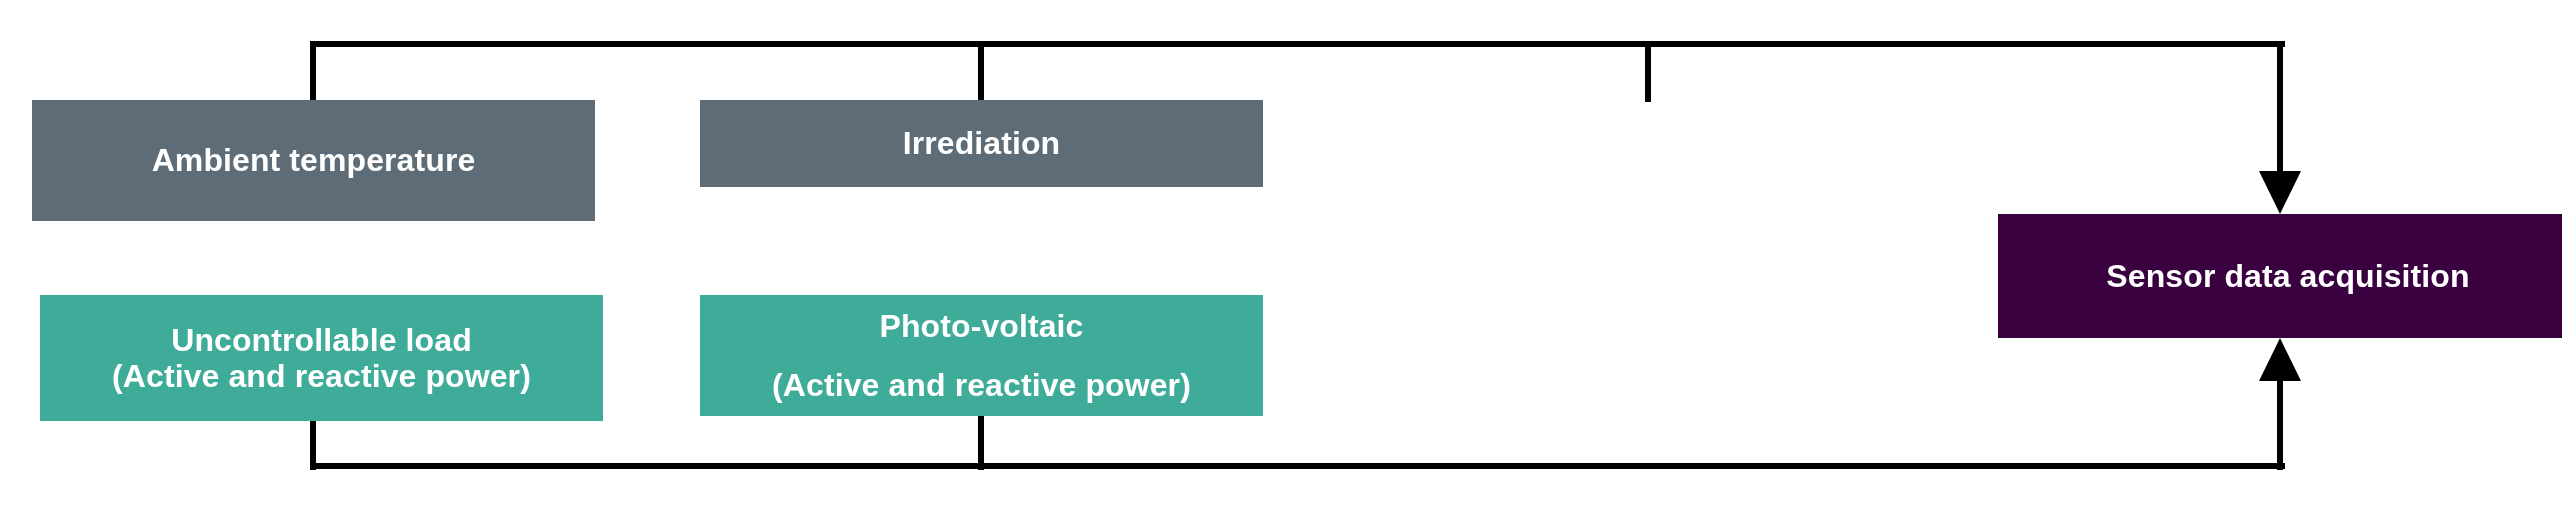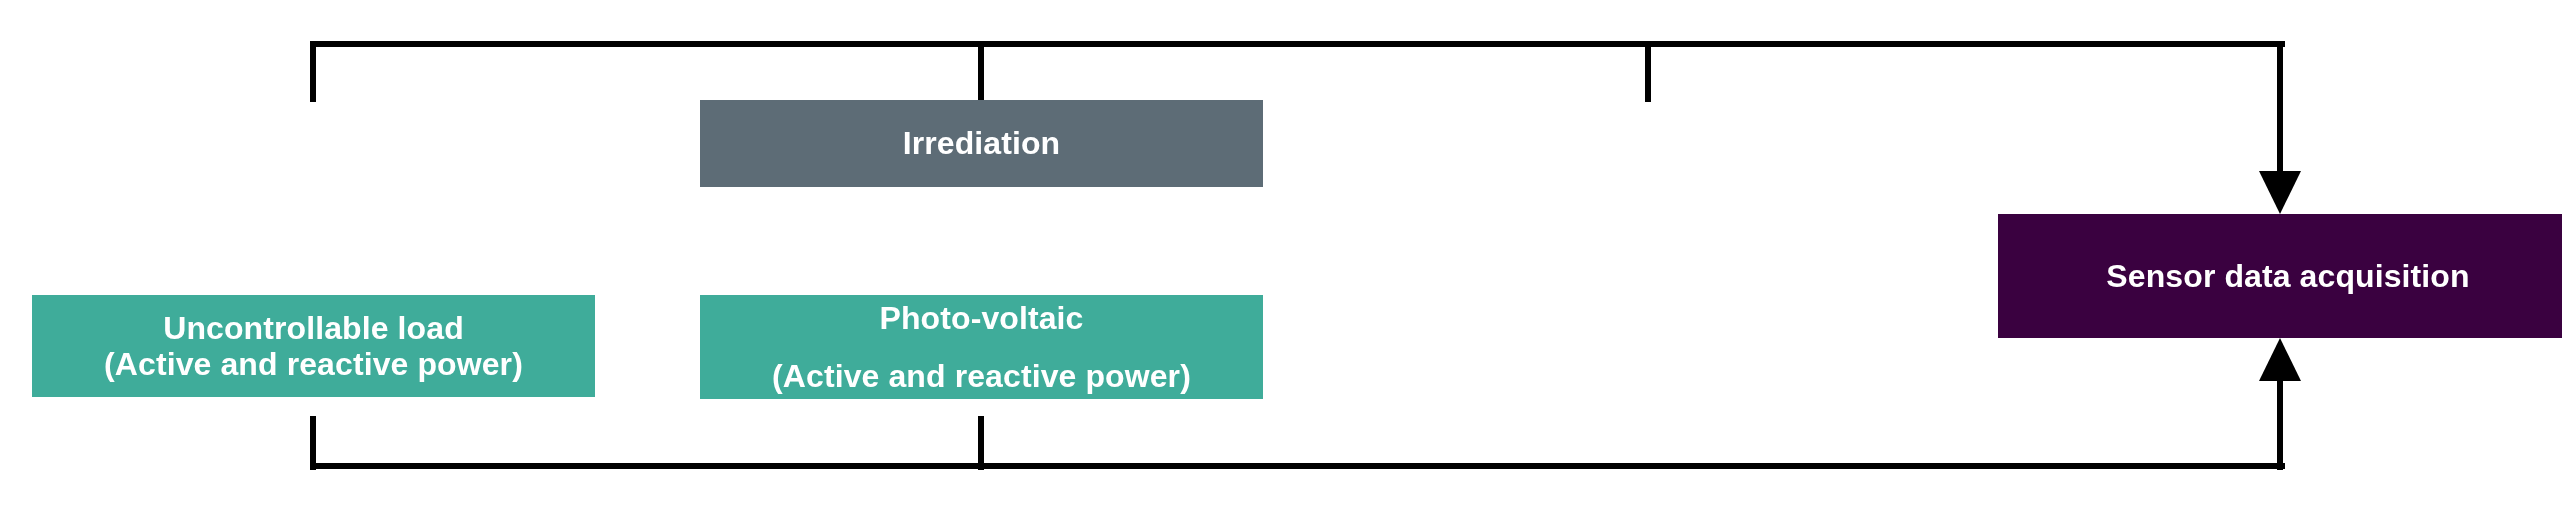--- a/index.html
+++ b/index.html
@@ -76,32 +76,35 @@
 
   <div class="wire" style="left:310px; top:463px; width:1975px; height:6.2px;"></div>
 
   <div class="wire" style="left:310px; top:416px; width:6.2px; height:54px;"></div>
 
   <div class="wire" style="left:978px; top:416px; width:6.2px; height:54px;"></div>
 
   <div class="wire" style="left:2277px; top:381px; width:6.2px; height:89px;"></div>
   <div class="arrow arrow-up" style="left:2259px; top:338px;"></div>
 
+  <div class="node node-gray" style="left:32px; top:100px; width:563px; height:121px;">
+    <span class="ln">Ambient temperature</span>
+  </div>
 
   <div class="node node-gray" style="left:700px; top:100px; width:563px; height:87px;">
     <span class="ln">Irrediation</span>
   </div>
 
 
-  <div class="node node-teal" style="left:32px; top:295px; width:563px; height:102px;">
+  <div class="node node-teal" style="left:40px; top:295px; width:563px; height:126px;">
     <span class="ln">Uncontrollable load</span>
     <span class="ln">(Active and reactive power)</span>
   </div>
 
-  <div class="node node-teal" style="left:700px; top:295px; width:563px; height:104px;gap:22px;">
+  <div class="node node-teal" style="left:700px; top:295px; width:563px; height:121px;gap:22px;">
     <span class="ln">Photo-voltaic</span>
     <span class="ln">(Active and reactive power)</span>
   </div>
 
   <div class="node node-purple" style="left:1998px; top:214px; width:564px; height:124px;padding-left:16px;">
     <span class="ln">Sensor data acquisition</span>
   </div>
 
 </div>
 

